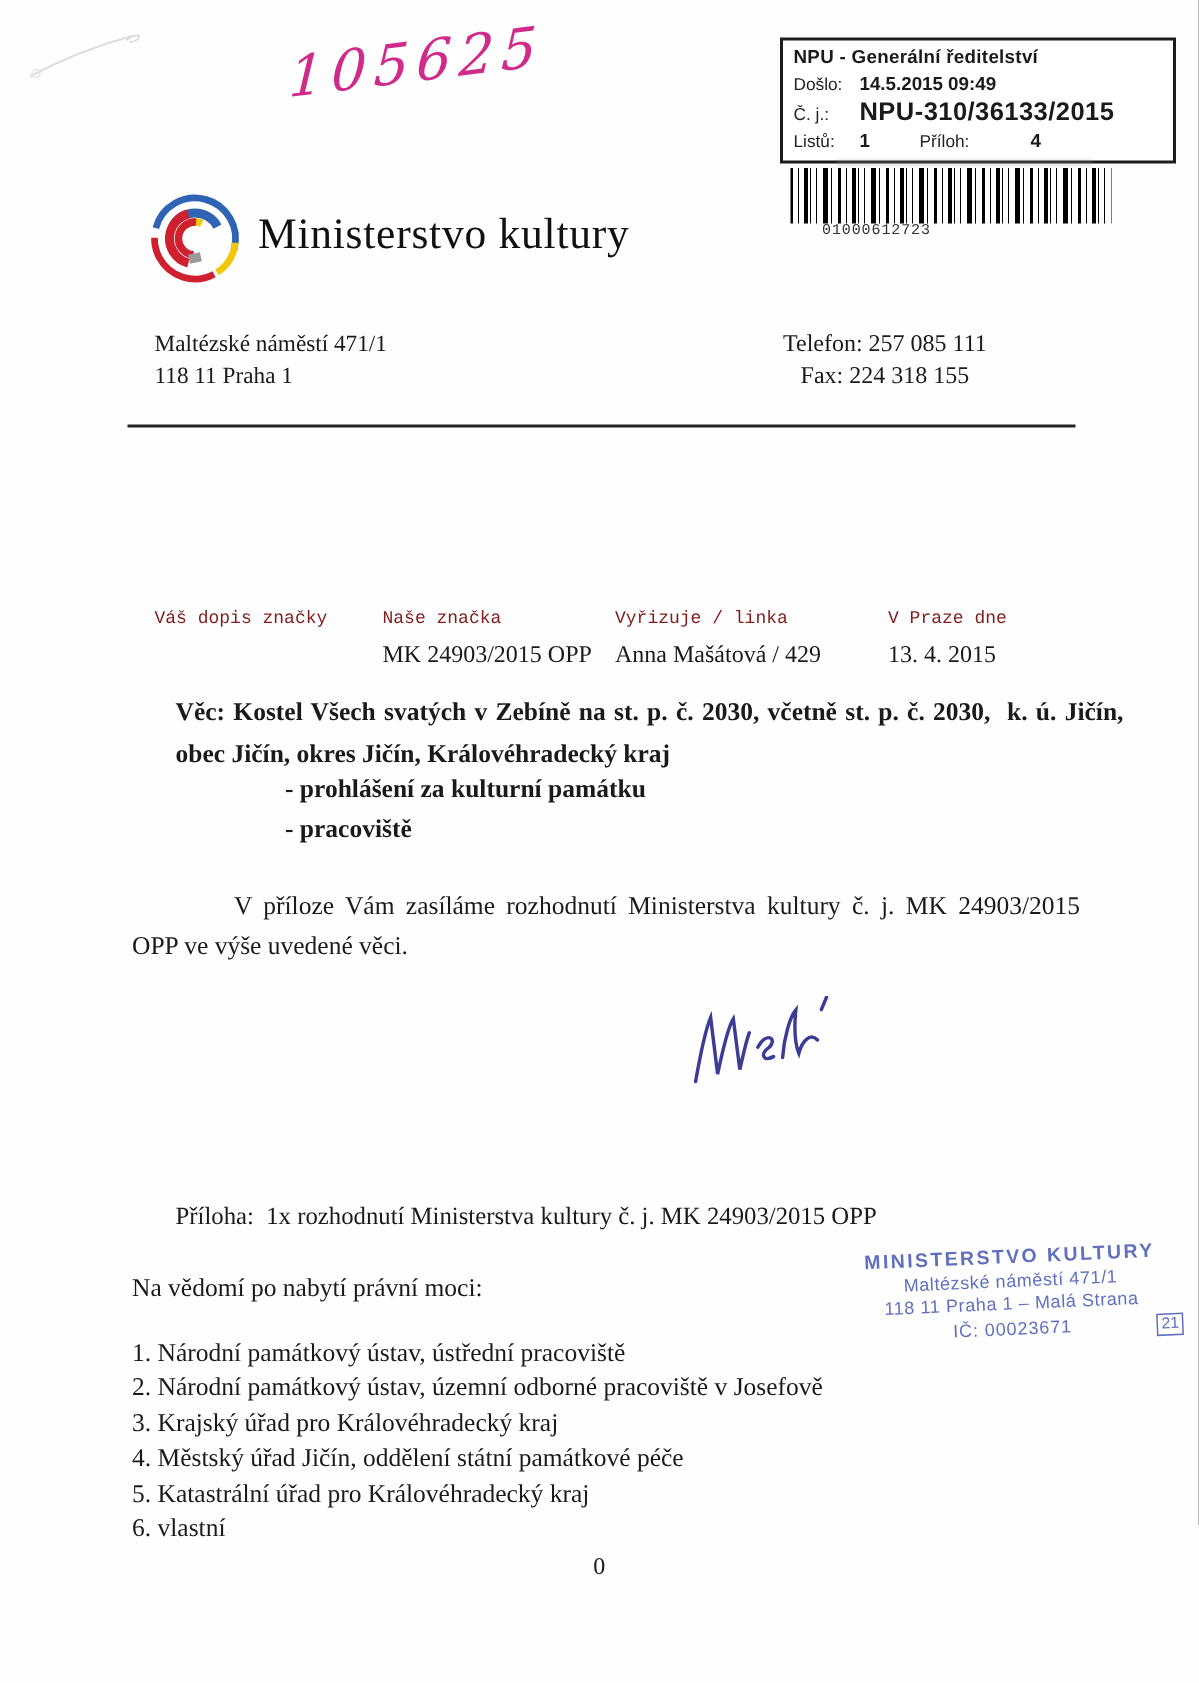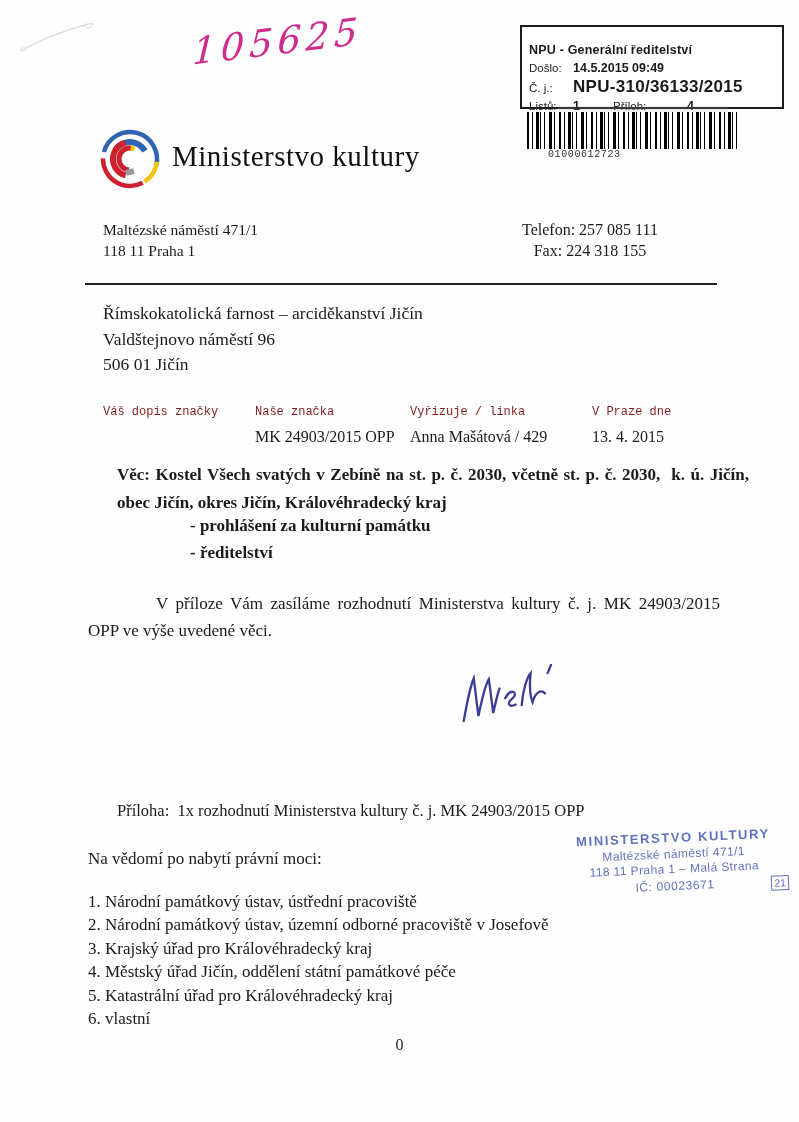--- a/index.html
+++ b/index.html
@@ -16,21 +16,21 @@
   
   .handwritten{
     left:192px;top:20px;font-family:"DejaVu Serif",serif;font-style:italic;
     font-size:37px;color:#d02a8a;letter-spacing:5px;
     transform:rotate(-7deg) skewX(-10deg);font-weight:500;
   }
 
   
   .npu-box{
     left:520px;top:25px;width:264px;height:84px;border:2px solid #1c1c1c;
-    font-family:"Liberation Sans",sans-serif;padding:16px 7px;box-sizing:border-box;
+    font-family:"Liberation Sans",sans-serif;padding:4px 7px;box-sizing:border-box;
     background:#fff;
   }
   .npu-title{font-size:12.5px;font-weight:bold;letter-spacing:.2px;margin-bottom:4px;}
   .npu-row{display:flex;align-items:baseline;margin-top:2px;}
   .npu-label{font-size:11.5px;color:#222;width:44px;flex:none;}
   .npu-val{font-size:12.5px;font-weight:bold;}
   .npu-cj{font-size:17px;font-weight:bold;letter-spacing:.3px;}
   .npu-gap{width:26px;flex:none;}
   .npu-val2{font-size:12.5px;font-weight:bold;width:40px;}
 
@@ -156,37 +156,32 @@
     <div>118 11 Praha 1</div>
   </div>
 
   <div class="abs contact">
     <div>Telefon: 257 085 111</div>
     <div>Fax: 224 318 155</div>
   </div>
 
   <div class="abs rule"></div>
 
-  <div class="abs recipient">
-    <div>Římskokatolická farnost – arciděkanství Jičín</div>
-    <div>Valdštejnovo náměstí 96</div>
-    <div>506 01 Jičín</div>
-  </div>
 
   <div class="abs ref-label c1">Váš dopis značky</div>
   <div class="abs ref-label c2">Naše značka</div>
   <div class="abs ref-label c3">Vyřizuje / linka</div>
   <div class="abs ref-label c4">V Praze dne</div>
   <div class="abs ref-value c2">MK 24903/2015 OPP</div>
   <div class="abs ref-value c3">Anna Mašátová / 429</div>
   <div class="abs ref-value c4">13. 4. 2015</div>
 
   <div class="abs subject pre">Věc: Kostel Všech svatých v Zebíně na st. p. č. 2030, včetně st. p. č. 2030,  k. ú. Jičín, obec Jičín, okres Jičín, Královéhradecký kraj</div>
   <div class="abs subject-item si1">- prohlášení za kulturní památku</div>
-  <div class="abs subject-item si2">- ředitelství</div>
+  <div class="abs subject-item si2">- pracoviště</div>
 
   <div class="abs body-par">V příloze Vám zasíláme rozhodnutí Ministerstva kultury č. j. MK 24903/2015 OPP ve výše uvedené věci.</div>
 
   <svg class="abs sig-svg" width="110" height="62" viewBox="0 0 110 62">
     <g fill="none" stroke="#3d3c95" stroke-width="2.3" stroke-linecap="round" transform="rotate(-4 55 31)">
       <path d="M10,54 C13,42 19,20 23,12 L25,50 C29,36 35,18 38,14 L40,48 C43,38 46,28 48,24"></path>
       <path d="M53,34 c7,-11 14,-4 7,1 c-6,4 -4,9 3,6"></path>
       <path d="M69,42 c2,-14 7,-27 11,-31 c-2,12 -2,23 0,29 c3,-9 9,-13 13,-8"></path>
       <path d="M97,12 l4,-8"></path>
     </g>

